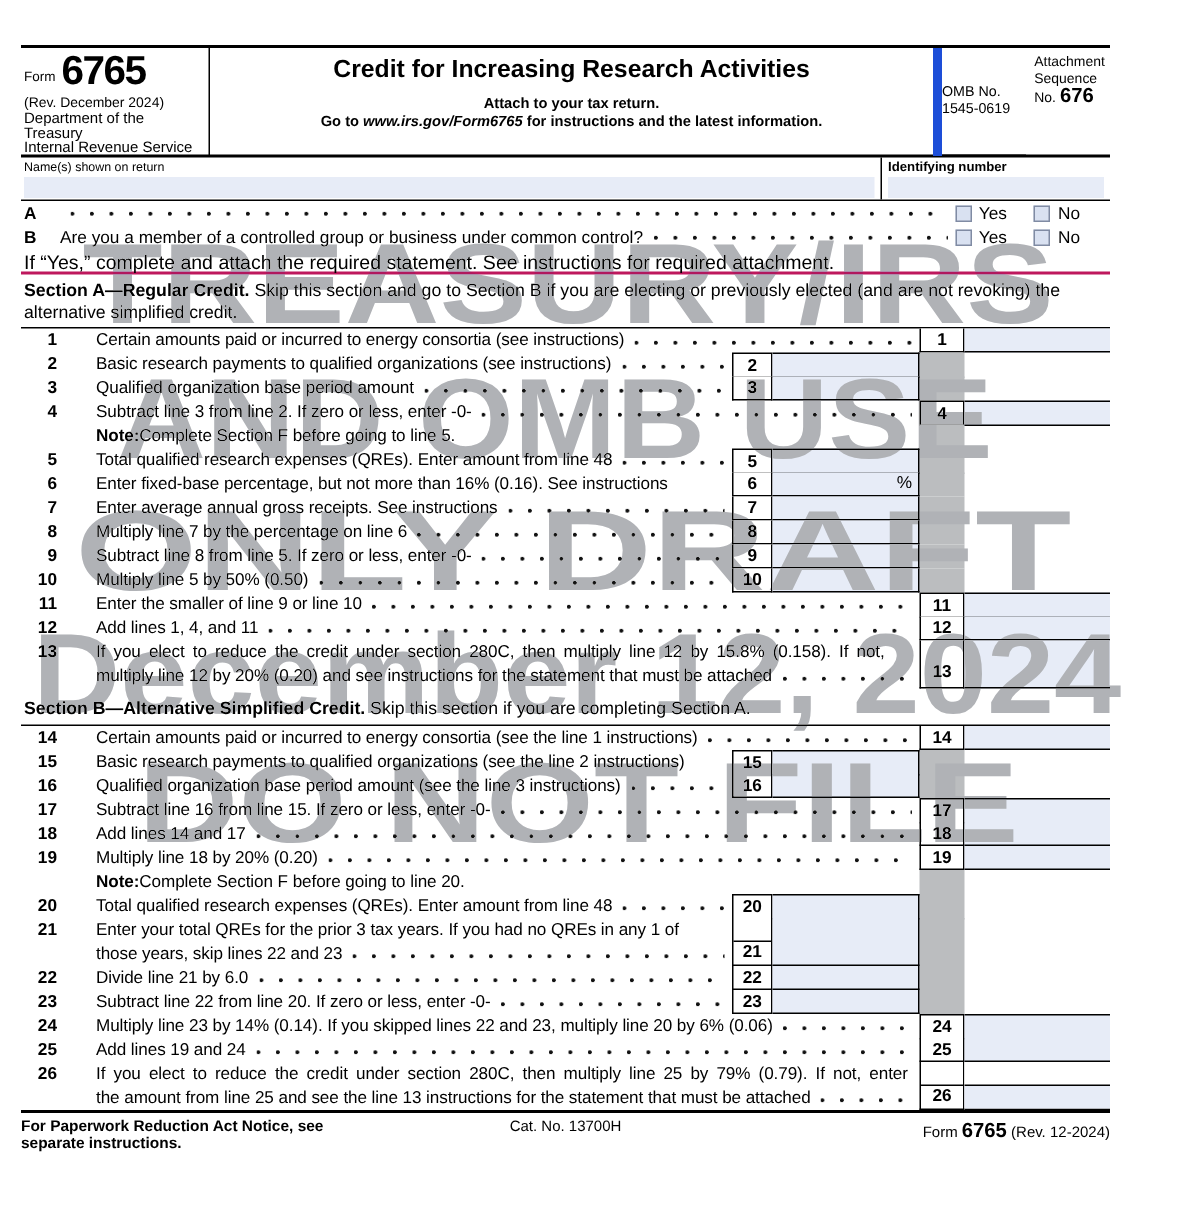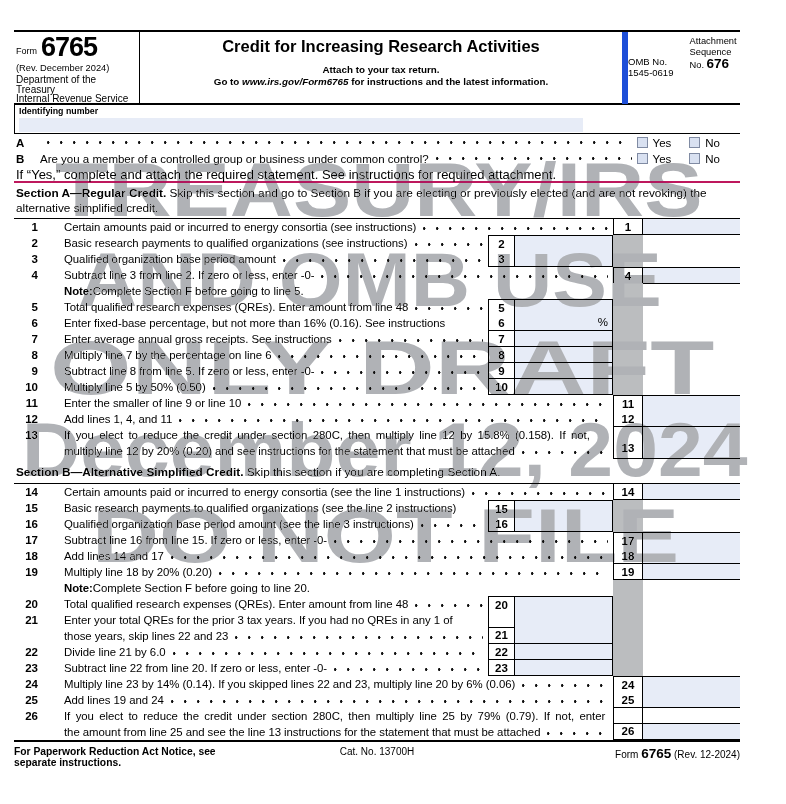--- a/index.html
+++ b/index.html
@@ -131,20 +131,24 @@
       <div class="h-right">
         <div class="h-omb">OMB No. 1545-0619</div>
         <div class="h-seq">
           <div>Attachment</div>
           <div><span>Sequence No. </span><span class="seqnum">676</span></div>
         </div>
       </div>
     </div>
 
     <div class="namerow">
+      <div class="nr-left">
+        <div class="nr-label">Name(s) shown on return</div>
+        <div class="nr-input"></div>
+      </div>
       <div class="nr-right">
         <div class="nr-idlabel">Identifying number</div>
         <div class="nr-input"></div>
       </div>
     </div>
 
     <div class="qrow">
       <span class="qletter">A</span>
       <div class="lead"></div>
       <span class="cb"></span>

